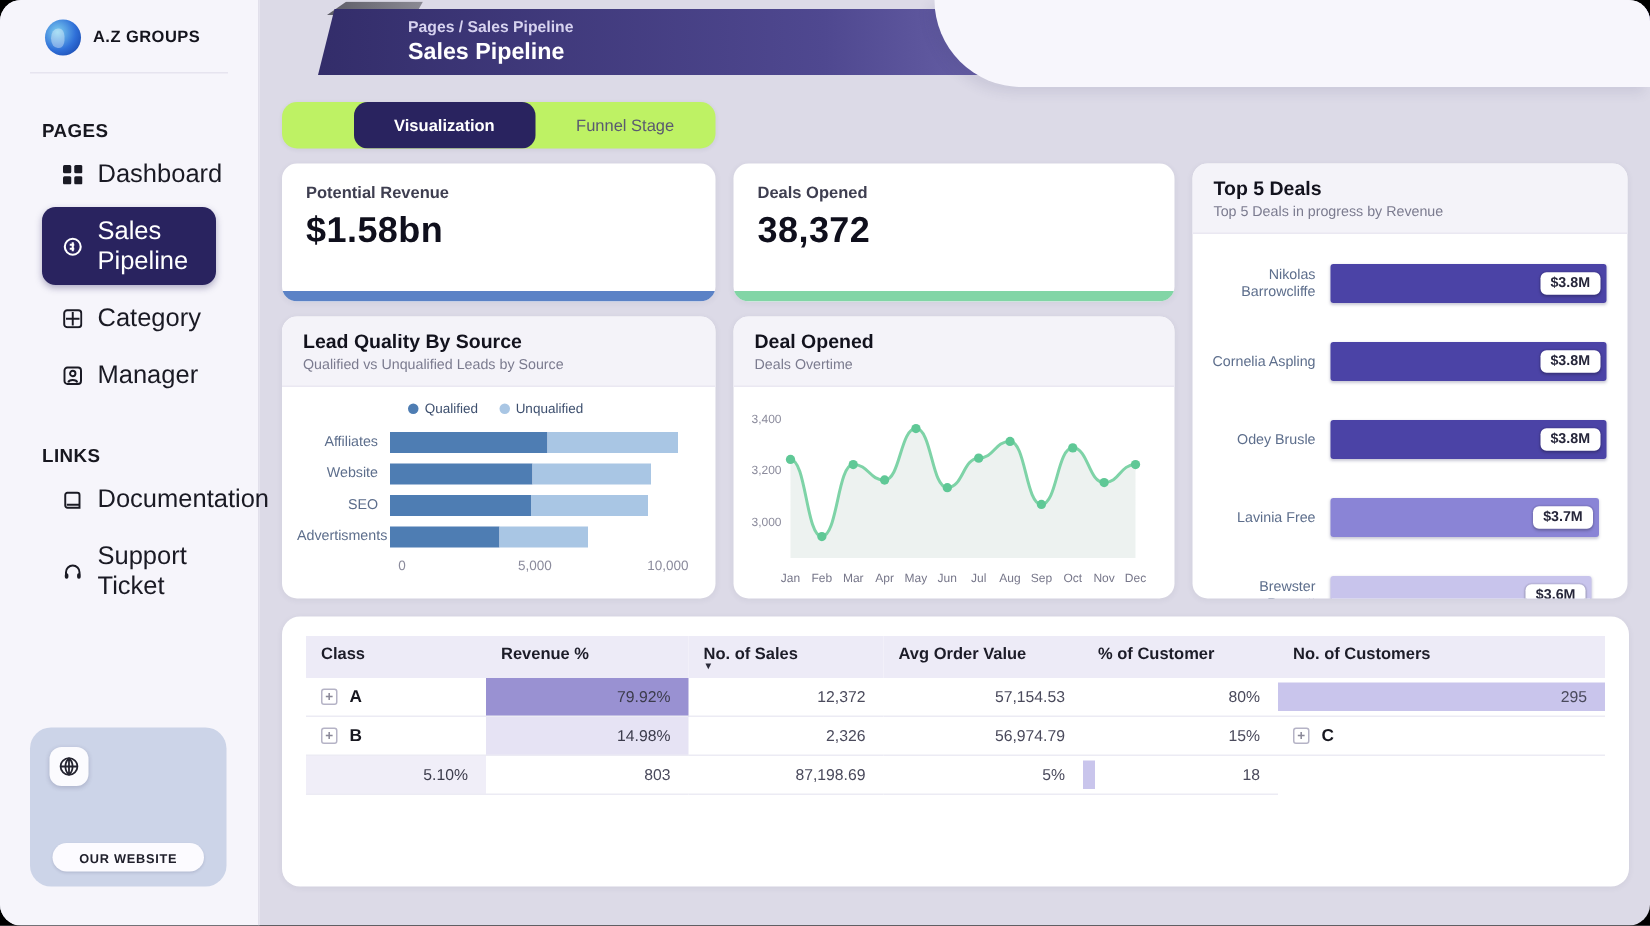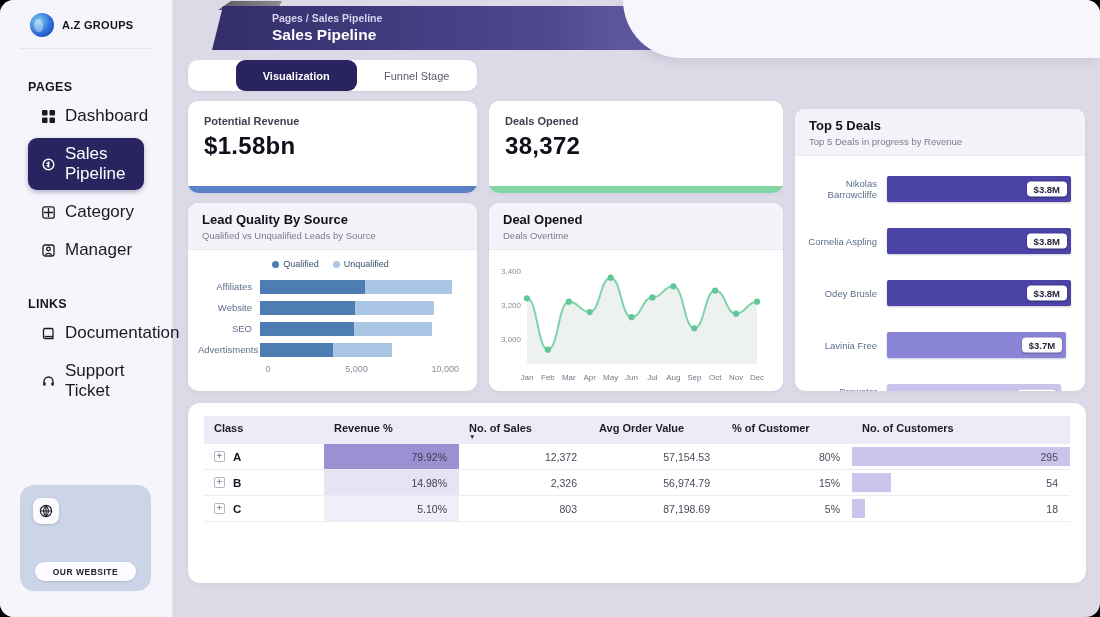--- a/index.html
+++ b/index.html
@@ -43,40 +43,40 @@
   .banner { position:absolute; left:24px; top:6px; right:-14px; height:44px; z-index:2;
             background:linear-gradient(90deg,#332d6a 0%,#4f4890 38%,#8f88cb 72%,#948dcf 100%);
             clip-path:polygon(11px 0,100% 0,100% 100%,0 100%);
             display:flex; flex-direction:column; justify-content:center; padding-left:60px; }
   .crumb { font-size:10.5px; font-weight:bold; color:#d6d2ef; }
   .page-title { font-size:15.5px; font-weight:bold; color:#ffffff; margin-top:2px; }
   .notch { position:absolute; top:0; right:-14px; width:477px; height:58px; z-index:3;
            background:#f7f6fc; border-bottom-left-radius:58px;
            box-shadow:-4px 4px 8px rgba(60,60,110,.10); }
 
-  .tabs { margin-top:3px; width:289px; height:31px; background:#ffffff; border-radius:10px;
+  .tabs { margin-top:11px; width:289px; height:31px; background:#bef264; border-radius:10px;
           display:flex; box-shadow:0 1px 3px rgba(50,50,90,.08); overflow:hidden;padding-left:48px; }
   .tab { flex:1; display:flex; align-items:center; justify-content:center; font-size:11px;
          color:#5a5a70; cursor:pointer; }
   .tab.active { background:#29235f; color:#fff; font-weight:bold; border-radius:9px; }
 
   .grid { margin-top:10px; display:grid; grid-template-columns:289px 294px 290px;
           grid-template-rows:92px 188px; gap:10px 12px; }
   .card { background:#fff; border-radius:10px; box-shadow:0 1px 4px rgba(50,50,90,.07);
           position:relative; overflow:hidden; }
   .kpi { padding:14px 16px; }
   .kpi-label { font-size:11px; font-weight:bold; color:#3e3e50; }
   .kpi-value { font-size:24px; font-weight:bold; color:#0f0f1c; margin-top:5px; letter-spacing:.3px; }
   .kpi-accent { position:absolute; left:0; right:0; bottom:0; height:7px; }
 
   .chart-head { background:#f4f3f9; padding:9px 14px 8px; border-bottom:1px solid #eae8f2; }
   .chart-title { font-size:13px; font-weight:bold; color:#12121d; }
   .chart-sub { font-size:9.5px; color:#7b7b8f; margin-top:3px; }
 
-  .span-rows { grid-column:3; grid-row:1 / 3;margin-top:8px; }
+  .span-rows { grid-column:3; grid-row:1 / 3; }
 
   
   .lead-body { padding:7px 14px 2px 10px; }
   .legend { display:flex; justify-content:center; gap:14px; font-size:9px; color:#3d4f6e; margin:2px 0 7px; }
   .legend-item { display:flex; align-items:center; gap:4px; }
   .legend-dot { width:7px; height:7px; border-radius:50%; }
   .hbar-row { display:flex; align-items:center; height:21px; }
   .hbar-label { width:62px; text-align:right; padding-right:8px; font-size:9.5px; color:#5d6e8c; }
   .hbar-track { flex:1; height:14px; display:flex; }
   .hbar-seg { height:100%; }
@@ -384,24 +384,20 @@
             <span class="cust-val">295</span>
           </div>
           <div class="td cls">
             <span class="expand-box">+</span>
             <span>B</span>
           </div>
           <div class="td rev" style="background: rgb(230, 227, 244);">14.98%</div>
           <div class="td">2,326</div>
           <div class="td">56,974.79</div>
           <div class="td">15%</div>
-          <div class="td cust">
-            <div class="cust-bar" style="width: 18%; background: rgb(201, 197, 236);"></div>
-            <span class="cust-val">54</span>
-          </div>
           <div class="td cls">
             <span class="expand-box">+</span>
             <span>C</span>
           </div>
           <div class="td rev" style="background: rgb(240, 238, 248);">5.10%</div>
           <div class="td">803</div>
           <div class="td">87,198.69</div>
           <div class="td">5%</div>
           <div class="td cust">
             <div class="cust-bar" style="width: 6%; background: rgb(201, 197, 236);"></div>

